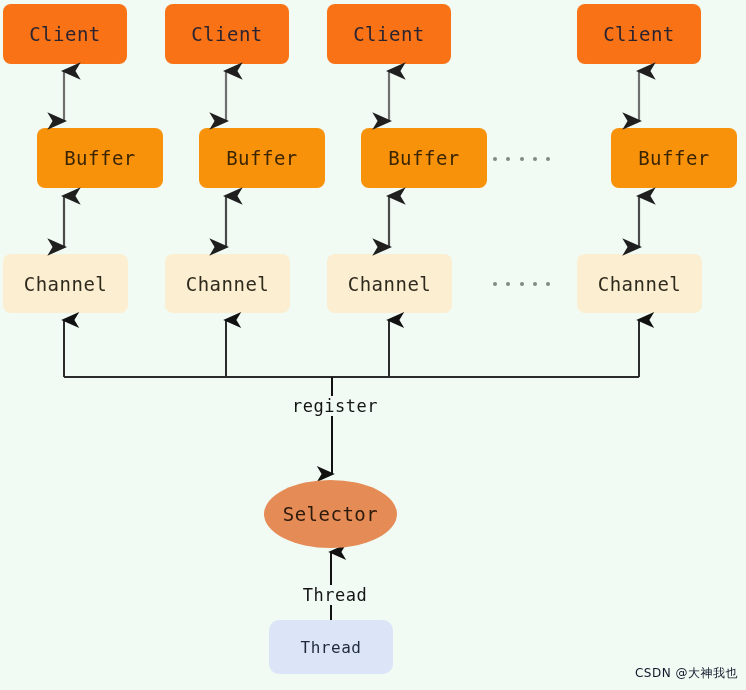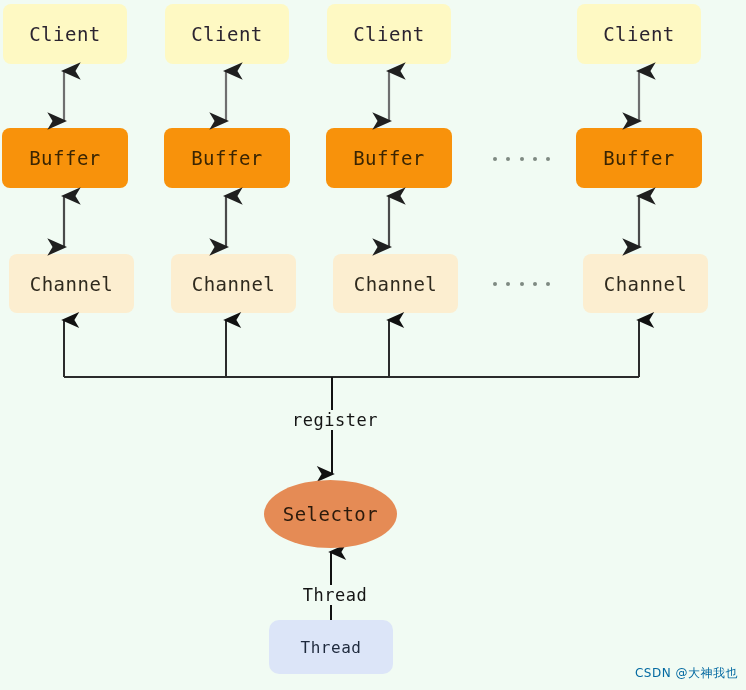--- a/index.html
+++ b/index.html
@@ -22,34 +22,34 @@
     position: absolute;
     display: flex;
     align-items: center;
     justify-content: center;
     border-radius: 8px;
     box-sizing: border-box;
     letter-spacing: 0.5px;
     white-space: nowrap;
   }
   .node-client {
-    background: #fef9c3;
+    background: #f97316;
     color: #2b2430;
     font-size: 19px;
   }
   .node-buffer {
     background: #f8920b;
     color: #3a2503;
     font-size: 19px;
+    margin-left: 35px;
   }
   .node-channel {
     background: #fceed0;
     color: #2f2a1e;
     font-size: 19px;
-    margin-left: 6px;
   }
   .node-thread {
     background: #dce5f8;
     color: #1f2a3d;
     font-size: 16px;
     border-radius: 10px;
   }
 
   
   .node-selector {
@@ -101,21 +101,21 @@
     padding: 0 3px;
   }
 
   
   .watermark {
     position: absolute;
     right: 8px;
     bottom: 8px;
     font-family: "DejaVu Sans", "Liberation Sans", sans-serif;
     font-size: 12px;
-    color: #0369a1;
+    color: #0f172a;
     letter-spacing: 0.5px;
     white-space: nowrap;
   }
 </style>
 </head>
 <body>
 
 <div id="canvas" style="background: rgb(241, 251, 243);">
 
   <div class="node node-client" style="left:3px;top:4px;width:124px;height:60px;">Client</div>
@@ -181,21 +181,21 @@
       </g>
 
       <line x1="64" y1="377" x2="639" y2="377" stroke="#2b2b2b" stroke-width="2"></line>
 
       <line x1="332" y1="377" x2="332" y2="474" stroke="#111111" stroke-width="2" marker-end="url(#sgl-up)"></line>
 
       <line x1="331" y1="620" x2="331" y2="552" stroke="#111111" stroke-width="2" marker-end="url(#sgl-up)"></line>
     </svg>
   </div>
 
-  <div class="edge-label" style="left:282px;top:410px;width:100px;">register</div>
+  <div class="edge-label" style="left:282px;top:396px;width:100px;">register</div>
 
   <div class="edge-label" style="left:290px;top:585px;width:84px;">Thread</div>
 
   <div class="node-selector" style="left:264px;top:480px;width:133px;height:68px;">Selector</div>
 
   <div class="node node-thread" style="left:269px;top:620px;width:124px;height:54px;">Thread</div>
 
   <div class="watermark">CSDN @大神我也</div>
 
 </div>

